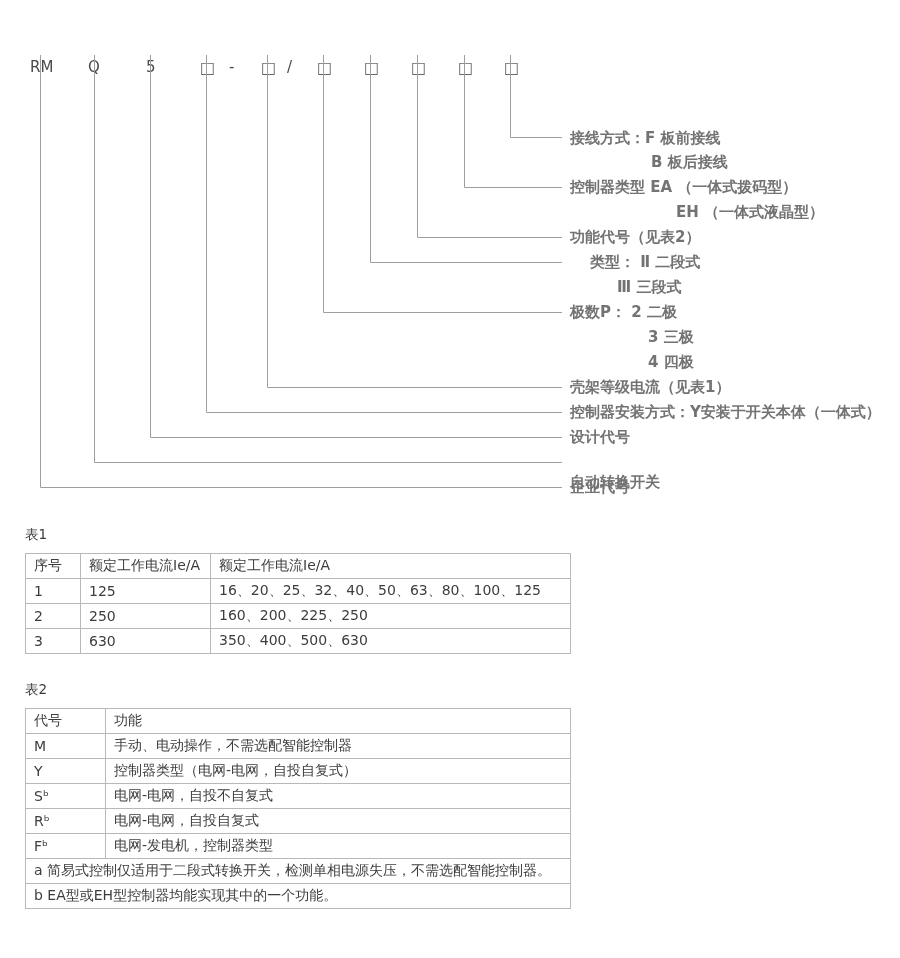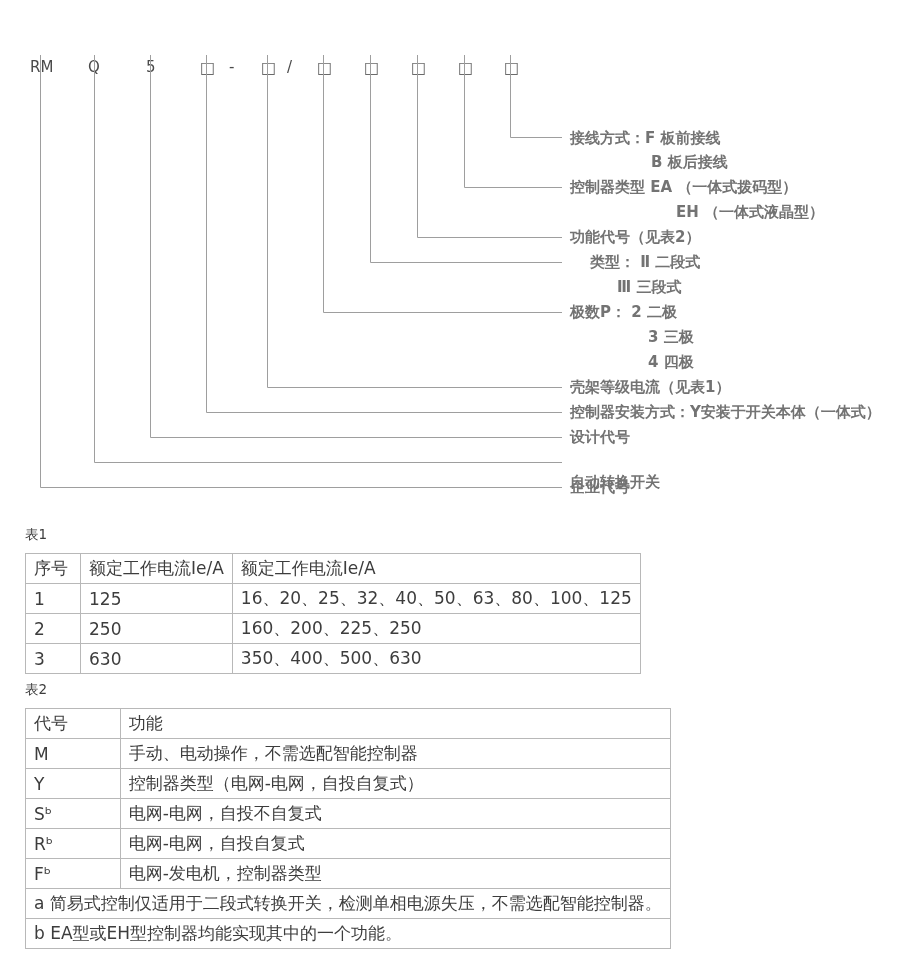--- a/index.html
+++ b/index.html
@@ -28,21 +28,21 @@
   }
 
   
   .t-section { position:absolute; left:25px; }
   .t1-section { top:514px;margin-top:12px; }
   .t2-section { top:681px; }
   .caption { font-size:13.5px; color:#3d3d3d; margin-bottom:9px; }
   table.tbl { border-collapse:collapse; table-layout:fixed; background:#fff; }
   table.tbl th, table.tbl td {
     border:1px solid #b8b8b8;
-    font-size:17px; font-weight:normal; color:#3d3d3d;
+    font-size:14px; font-weight:normal; color:#3d3d3d;
     padding:3px 8px; height:25px;
     text-align:left; vertical-align:middle;
     overflow:hidden; white-space:nowrap;
   }
   .al { text-align:left; }
   .ac { text-align:center; }
   td.ind18 { padding-left:18px; }
   th.ind45, td.ind45 { padding-left:45px; }
   td.pad10 { padding-left:12px; }
   td.fn { font-size:12.5px; padding:4px 6px; height:26px; }

